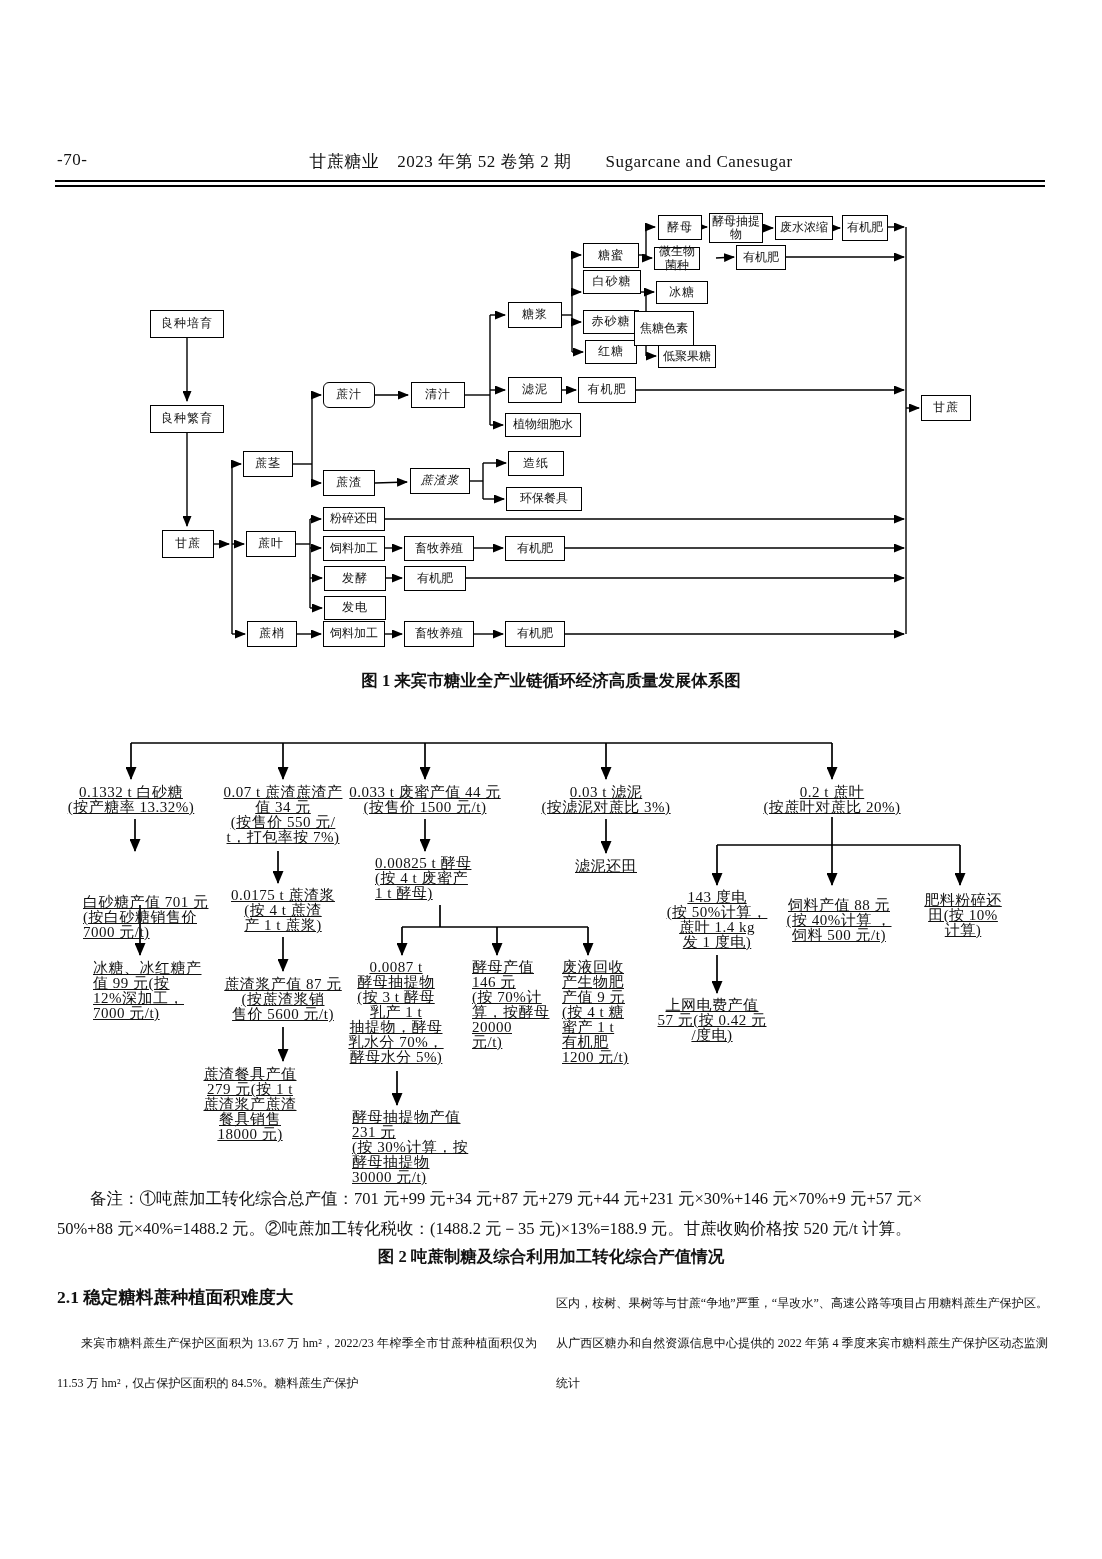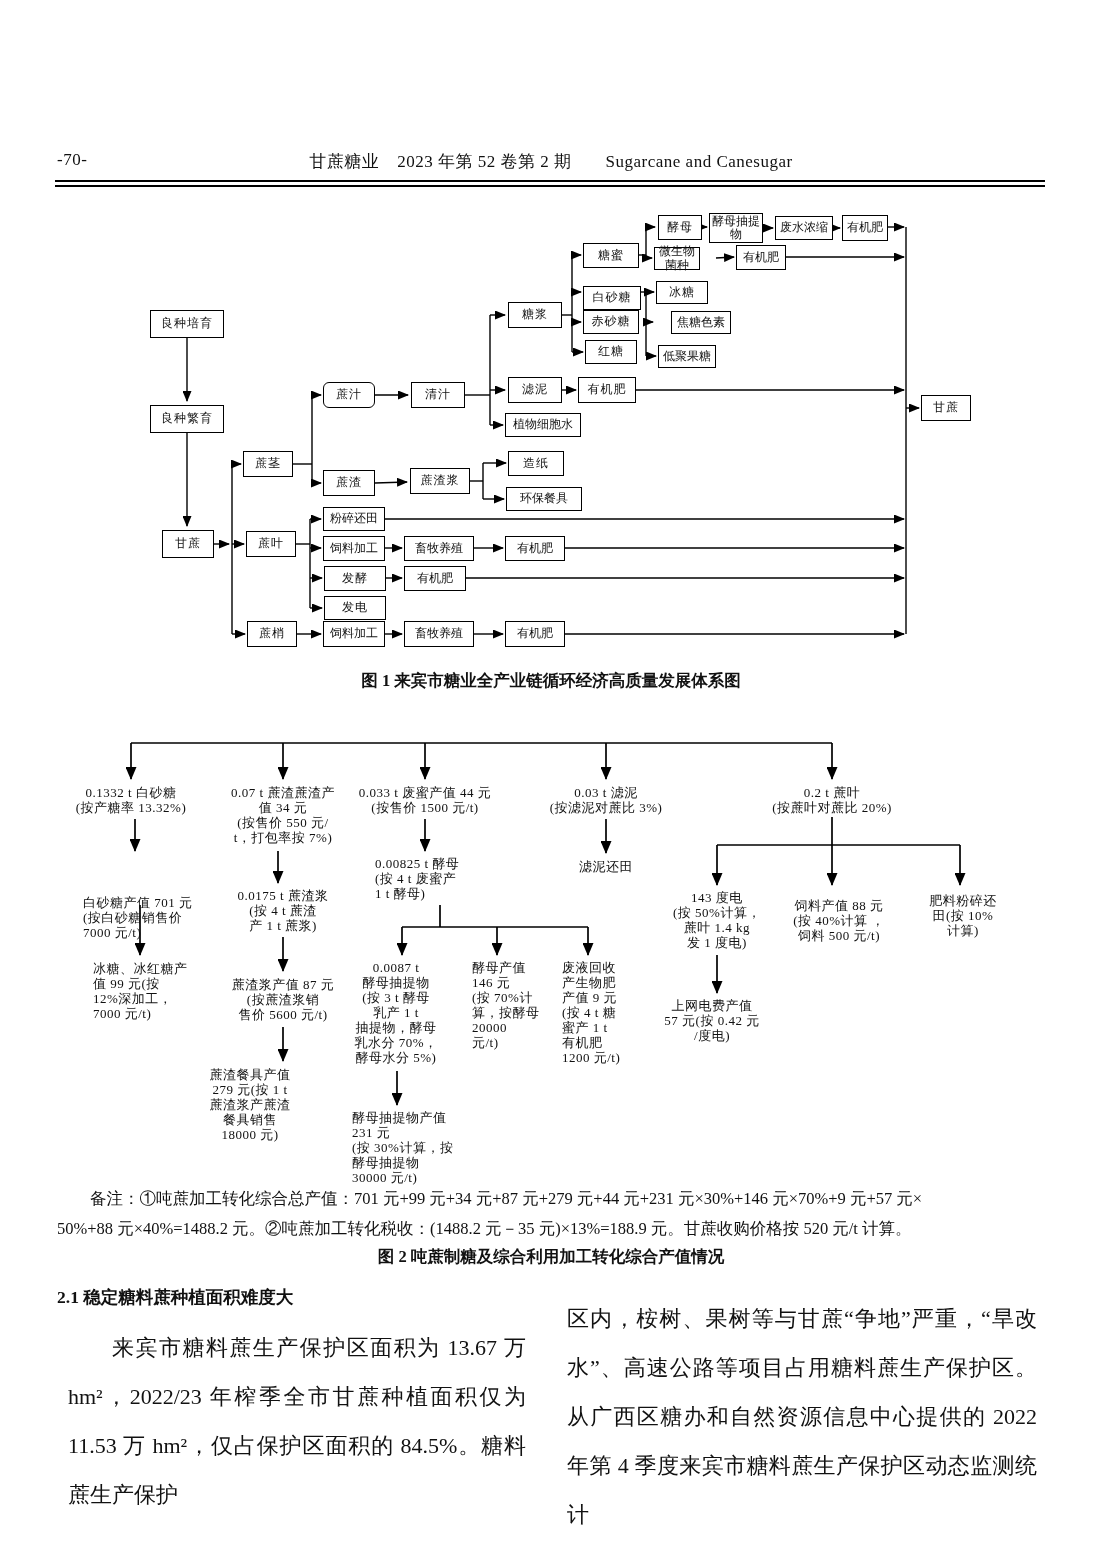--- a/index.html
+++ b/index.html
@@ -14,33 +14,33 @@
   #fig1{position:absolute;left:140px;top:205px;width:880px;height:465px;}
   #fig2{position:absolute;left:60px;top:735px;width:1000px;height:450px;}
   .fbox{
     position:absolute;border:1.6px solid #000;background:#fff;box-sizing:border-box;
     display:flex;align-items:center;justify-content:center;text-align:center;
     font-size:12px;line-height:1.12;padding:1px 2px;letter-spacing:1px;
   }
   svg.wires{position:absolute;left:0;top:0;}
   
   .f2t{
-    position:absolute;white-space:pre-line;font-size:13px;line-height:15px;
-    text-align:center;transform:translateX(-50%);letter-spacing:.5px;
+    position:absolute;white-space:pre-line;font-size:15px;line-height:15px;
+    text-align:center;transform:translateX(-50%);letter-spacing:.5px;text-decoration:underline;
   }
   .f2t.la{text-align:left;transform:none;}
   .cap{position:absolute;left:0;width:100%;text-align:center;font-weight:bold;font-size:16.5px;}
   .note{
     position:absolute;white-space:pre-line;text-indent:2em;font-size:16.5px;line-height:30px;
     text-align:justify;
   }
   .colL{position:absolute;left:57px;top:1283px;width:480px;}
   .colR{position:absolute;left:556px;top:1283px;width:492px;}
   .h2x{font-weight:bold;font-size:17.5px;margin:0 0 12px 0;line-height:28px;}
-  .para{font-size:22px;line-height:49px;text-align:justify;margin:11px;}
+  .para{font-size:12px;line-height:40px;text-align:justify;margin:0;}
   .ind{text-indent:2em;}
 </style>
 </head>
 <body>
 
 <div class="abs hdr" style="left:57px;top:150px;">-70-</div>
 <div class="abs hdr" style="left:0;top:150px;width:100%;text-align:center;">
   <span>甘蔗糖业</span><span style="display:inline-block;width:18px;"></span><span>2023 年第 52 卷第 2 期</span><span style="display:inline-block;width:34px;"></span><span>Sugarcane and Canesugar</span>
 </div>
 <div class="rule" style="left:55px;top:180px;width:990px;"></div>
@@ -126,35 +126,35 @@
   <div class="fbox" style="left:103px;top:246px;width:50px;height:26px;">蔗茎</div>
   <div class="fbox" style="left:106px;top:326px;width:50px;height:26px;">蔗叶</div>
   <div class="fbox" style="left:107px;top:416px;width:50px;height:26px;">蔗梢</div>
   <div class="fbox" style="left:183px;top:177px;width:52px;height:26px;border-radius:6px;">蔗汁</div>
   <div class="fbox" style="left:271px;top:177px;width:54px;height:26px;">清汁</div>
   <div class="fbox" style="left:368px;top:97px;width:54px;height:26px;">糖浆</div>
   <div class="fbox" style="left:368px;top:172px;width:54px;height:26px;">滤泥</div>
   <div class="fbox" style="left:438px;top:172px;width:58px;height:26px;">有机肥</div>
   <div class="fbox" style="left:365px;top:208px;width:76px;height:24px;letter-spacing:0;">植物细胞水</div>
   <div class="fbox" style="left:183px;top:265px;width:52px;height:26px;">蔗渣</div>
-  <div class="fbox" style="left:270px;top:263px;width:60px;height:26px;">蔗渣浆</div>
+  <div class="fbox" style="left:270px;top:263px;width:60px;height:26px;font-style:italic;">蔗渣浆</div>
   <div class="fbox" style="left:368px;top:246px;width:56px;height:25px;">造纸</div>
   <div class="fbox" style="left:366px;top:282px;width:76px;height:24px;letter-spacing:0;">环保餐具</div>
   <div class="fbox" style="left:443px;top:38px;width:56px;height:25px;">糖蜜</div>
-  <div class="fbox" style="left:443px;top:81px;width:58px;height:24px;">白砂糖</div>
+  <div class="fbox" style="left:443px;top:65px;width:58px;height:24px;">白砂糖</div>
   <div class="fbox" style="left:443px;top:105px;width:56px;height:24px;">赤砂糖</div>
   <div class="fbox" style="left:445px;top:135px;width:52px;height:24px;">红糖</div>
   <div class="fbox" style="left:518px;top:10px;width:44px;height:25px;">酵母</div>
   <div class="fbox" style="left:569px;top:8px;width:54px;height:30px;letter-spacing:0;">酵母抽提物</div>
   <div class="fbox" style="left:635px;top:11px;width:58px;height:24px;letter-spacing:0;">废水浓缩</div>
   <div class="fbox" style="left:702px;top:10px;width:46px;height:26px;letter-spacing:0;">有机肥</div>
   <div class="fbox" style="left:514px;top:42px;width:46px;height:23px;letter-spacing:0;">微生物菌种</div>
   <div class="fbox" style="left:596px;top:40px;width:50px;height:25px;letter-spacing:0;">有机肥</div>
   <div class="fbox" style="left:516px;top:76px;width:52px;height:23px;">冰糖</div>
-  <div class="fbox" style="left:531px;top:106px;width:60px;height:23px;letter-spacing:0;">焦糖色素</div>
+  <div class="fbox" style="left:494px;top:106px;width:60px;height:35px;letter-spacing:0;">焦糖色素</div>
   <div class="fbox" style="left:518px;top:140px;width:58px;height:23px;letter-spacing:0;">低聚果糖</div>
   <div class="fbox" style="left:183px;top:302px;width:62px;height:24px;letter-spacing:0;">粉碎还田</div>
   <div class="fbox" style="left:183px;top:331px;width:62px;height:25px;letter-spacing:0;">饲料加工</div>
   <div class="fbox" style="left:264px;top:331px;width:70px;height:25px;letter-spacing:0;">畜牧养殖</div>
   <div class="fbox" style="left:365px;top:331px;width:60px;height:25px;letter-spacing:0;">有机肥</div>
   <div class="fbox" style="left:184px;top:361px;width:62px;height:25px;">发酵</div>
   <div class="fbox" style="left:264px;top:361px;width:62px;height:25px;letter-spacing:0;">有机肥</div>
   <div class="fbox" style="left:184px;top:391px;width:62px;height:24px;">发电</div>
   <div class="fbox" style="left:183px;top:416px;width:62px;height:26px;letter-spacing:0;">饲料加工</div>
   <div class="fbox" style="left:264px;top:416px;width:70px;height:26px;letter-spacing:0;">畜牧养殖</div>

